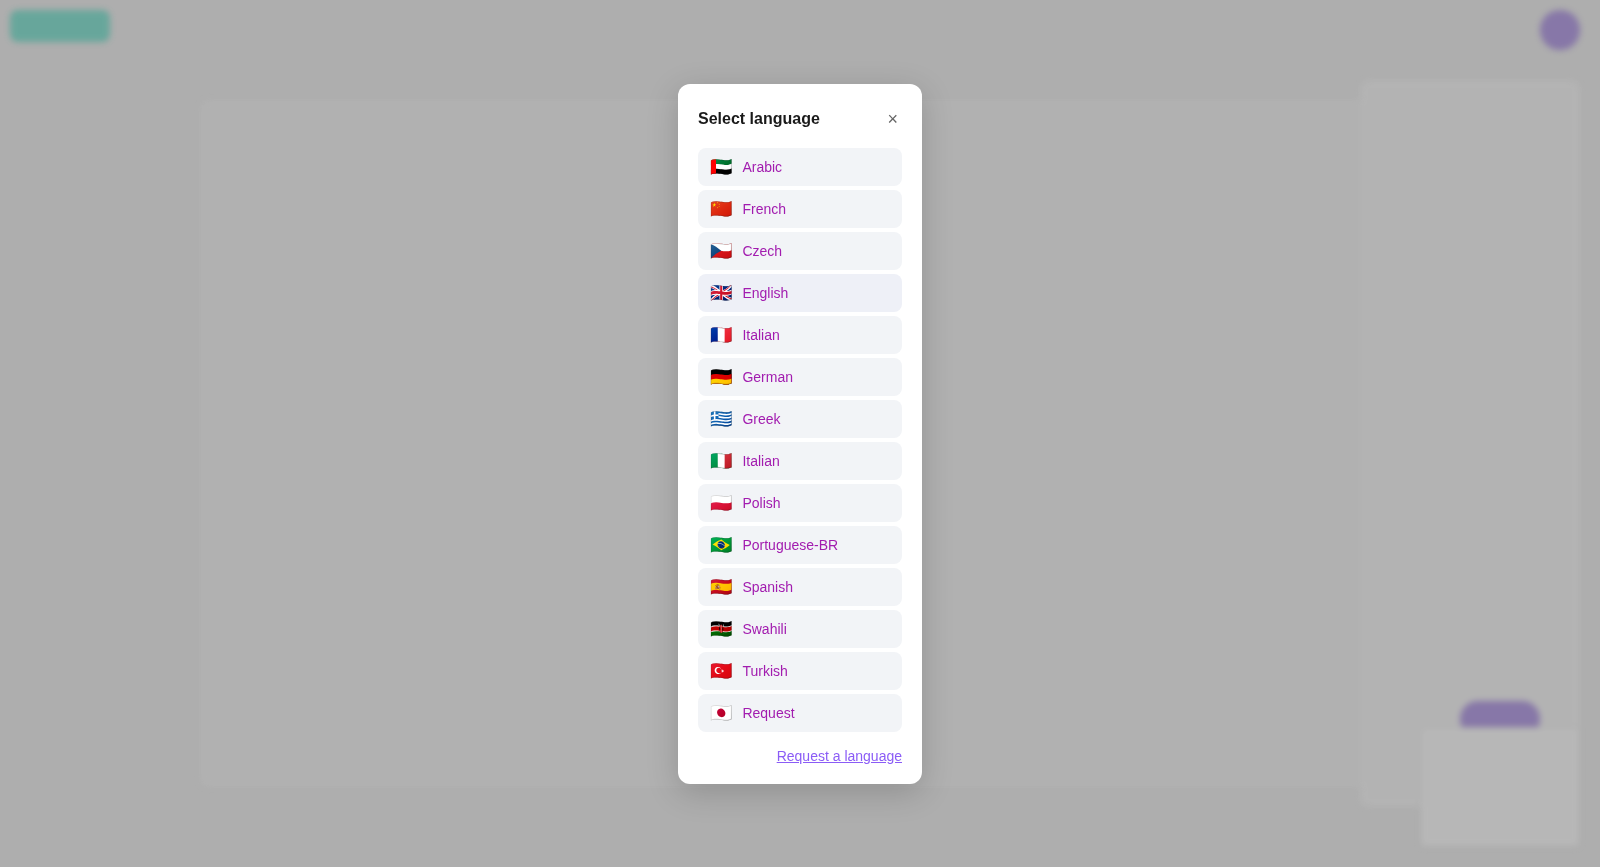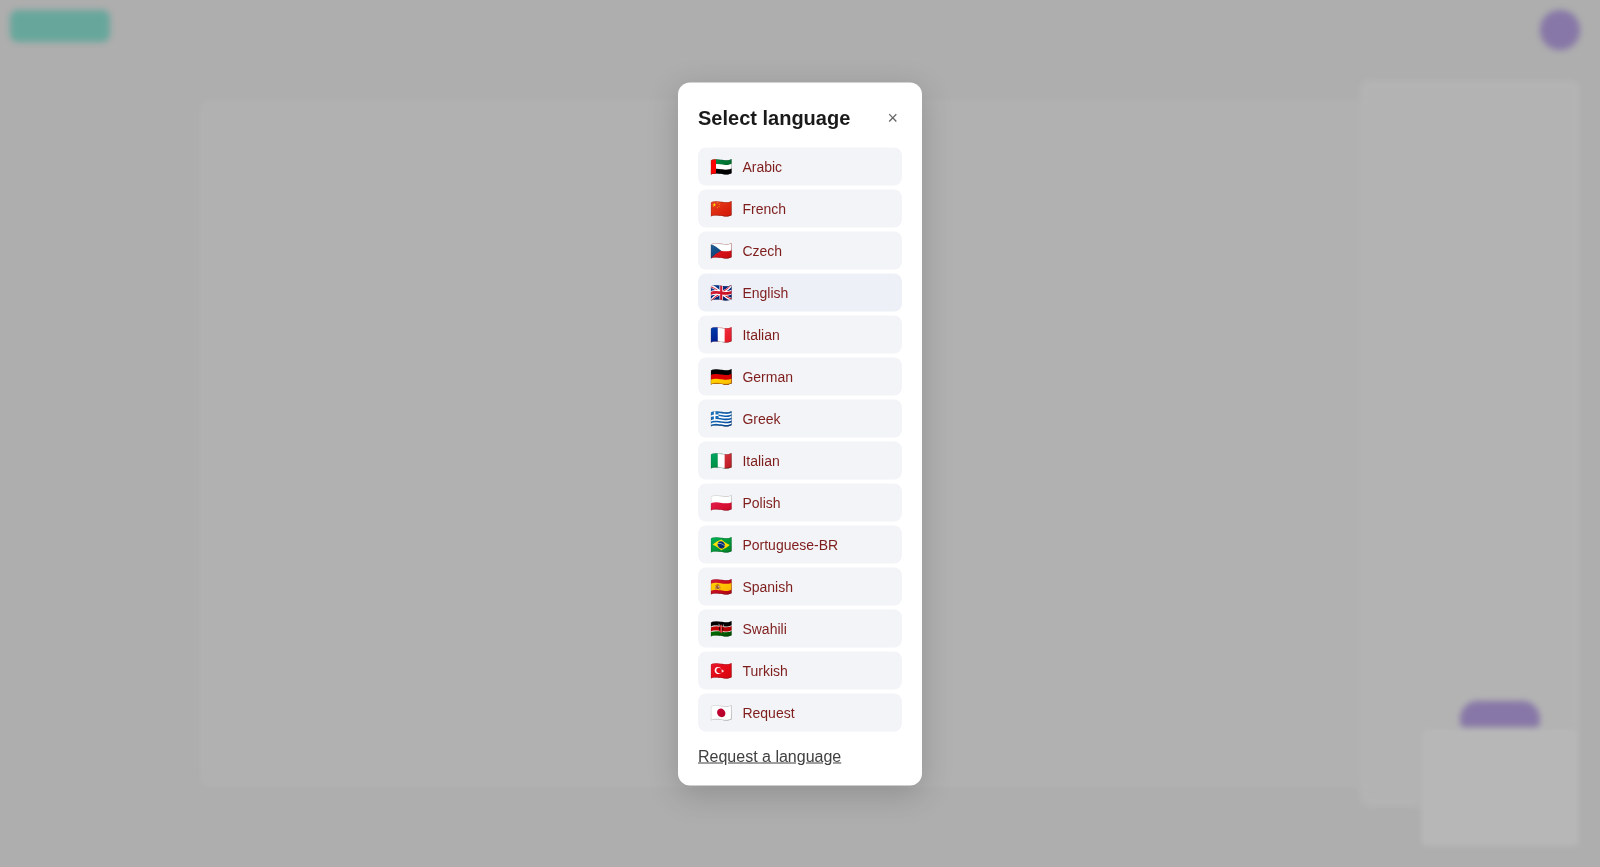--- a/index.html
+++ b/index.html
@@ -107,21 +107,21 @@
     }
 
     .modal-header {
       display: flex;
       align-items: center;
       justify-content: space-between;
       margin-bottom: 18px;
     }
 
     .modal-title {
-      font-size: 20px;
+      font-size: 16px;
       font-weight: 700;
       color: #1a1a1a;
     }
 
     .close-btn {
       cursor: pointer;
       background: none;
       border: none;
       font-size: 18px;
       color: #666;
@@ -152,32 +152,32 @@
     }
 
     .lang-flag {
       font-size: 18px;
       line-height: 1;
       flex-shrink: 0;
     }
 
     .lang-name {
       font-size: 14px;
-      color: #7f1d1d;
+      color: #a21caf;
     }
 
     .lang-item.selected .lang-name {
       font-weight: 400;
     }
 
     .request-link {
       display: block;
-      text-align: left;
-      font-size: 16px;
-      color: #404040;
+      text-align: right;
+      font-size: 14px;
+      color: #8b5cf6;
       text-decoration: underline;
       cursor: pointer;
       margin-top: 4px;
     }
 
     
     .modal::-webkit-scrollbar {
       width: 4px;
     }
     .modal::-webkit-scrollbar-track {

